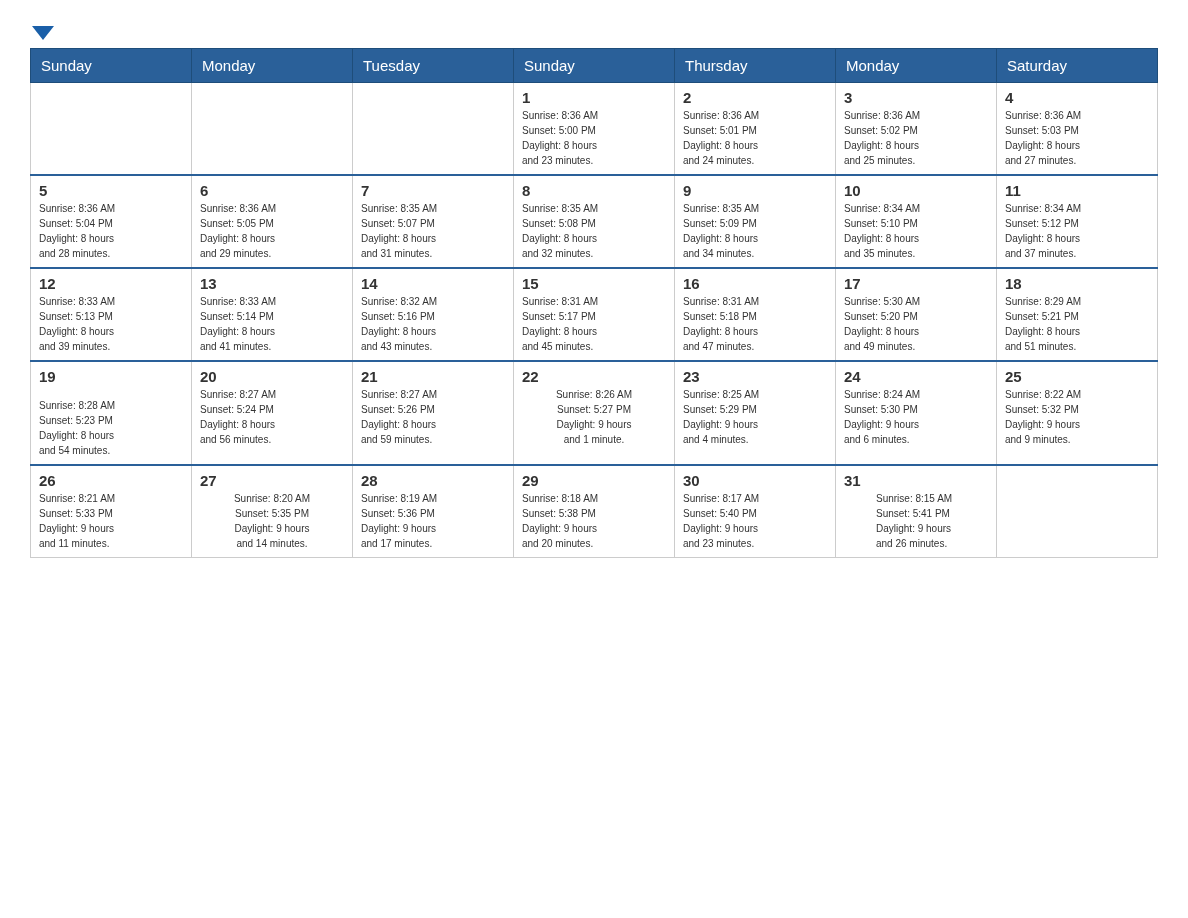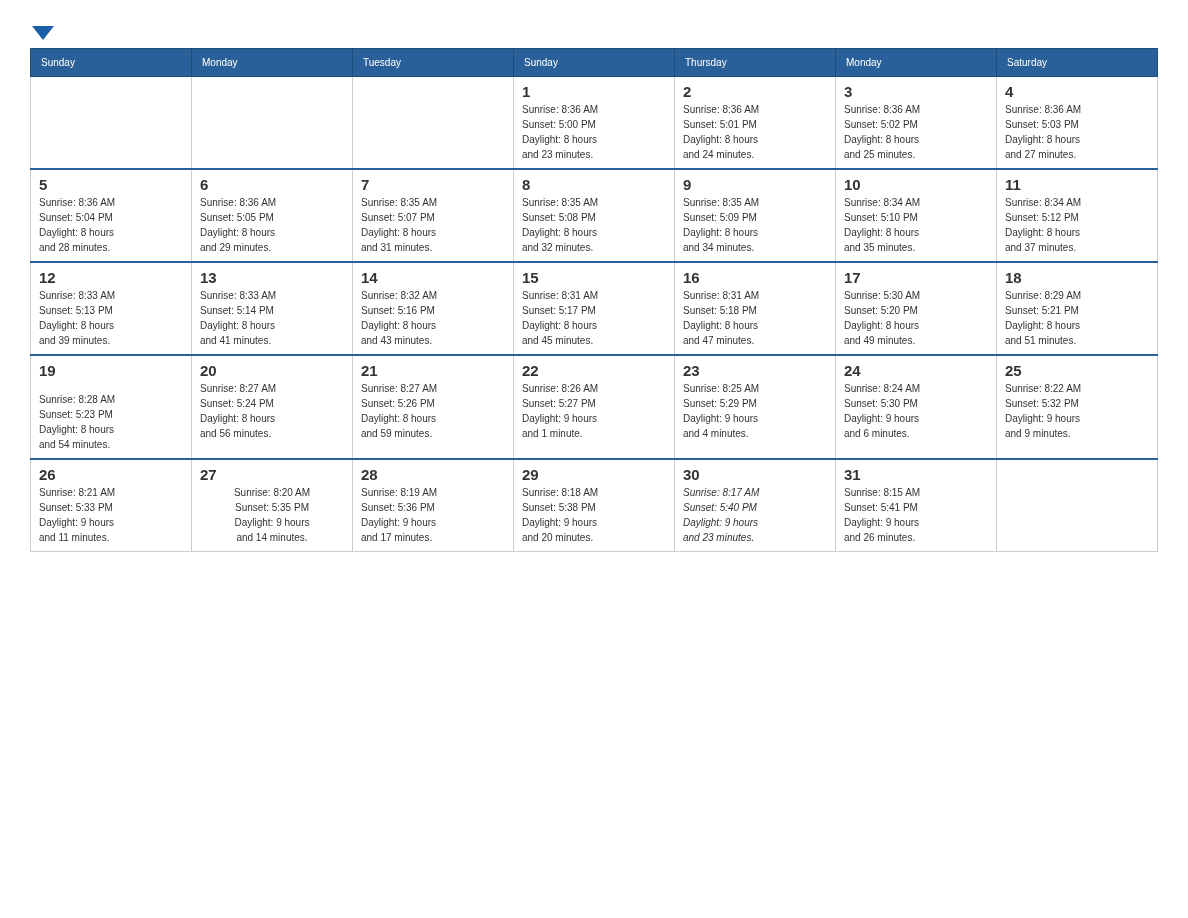--- a/index.html
+++ b/index.html
@@ -46,21 +46,21 @@
       margin-top: 4px;
     }
     .calendar {
       width: 100%;
       border-collapse: collapse;
       margin-top: 10px;
     }
     .calendar thead tr th {
       background-color: #2a6099;
       color: #ffffff;
-      font-size: 10px;
+      font-size: 15px;
       font-weight: normal;
       padding: 8px 10px;
       text-align: left;
       border: 1px solid #1e4d7a;
     }
     .calendar tbody tr td {
       width: 14.28%;
       vertical-align: top;
       padding: 6px 8px;
       border: 1px solid #cccccc;
@@ -274,21 +274,21 @@
         </td>
         <td>
           <span class="day-number">21</span>
           <div class="day-info" style="white-space: pre-line;">Sunrise: 8:27 AM
 Sunset: 5:26 PM
 Daylight: 8 hours
 and 59 minutes.</div>
         </td>
         <td>
           <span class="day-number">22</span>
-          <div class="day-info" style="white-space: pre-line;">Sunrise: 8:26 AM
+          <div class="day-info" style="white-space: pre-line; text-align: center;">Sunrise: 8:26 AM
 Sunset: 5:27 PM
 Daylight: 9 hours
 and 1 minute.</div>
         </td>
         <td>
           <span class="day-number">23</span>
           <div class="day-info" style="white-space: pre-line;">Sunrise: 8:25 AM
 Sunset: 5:29 PM
 Daylight: 9 hours
 and 4 minutes.</div>
@@ -332,28 +332,28 @@
         </td>
         <td>
           <span class="day-number">29</span>
           <div class="day-info" style="white-space: pre-line;">Sunrise: 8:18 AM
 Sunset: 5:38 PM
 Daylight: 9 hours
 and 20 minutes.</div>
         </td>
         <td>
           <span class="day-number">30</span>
-          <div class="day-info" style="white-space: pre-line; font-style: italic;">Sunrise: 8:17 AM
+          <div class="day-info" style="white-space: pre-line;">Sunrise: 8:17 AM
 Sunset: 5:40 PM
 Daylight: 9 hours
 and 23 minutes.</div>
         </td>
         <td>
           <span class="day-number">31</span>
-          <div class="day-info" style="white-space: pre-line;">Sunrise: 8:15 AM
+          <div class="day-info" style="white-space: pre-line; margin-left: 32px;">Sunrise: 8:15 AM
 Sunset: 5:41 PM
 Daylight: 9 hours
 and 26 minutes.</div>
         </td>
         <td class="empty-cell"></td>
       </tr>
     </tbody>
 </table>
 
 </body></html>

